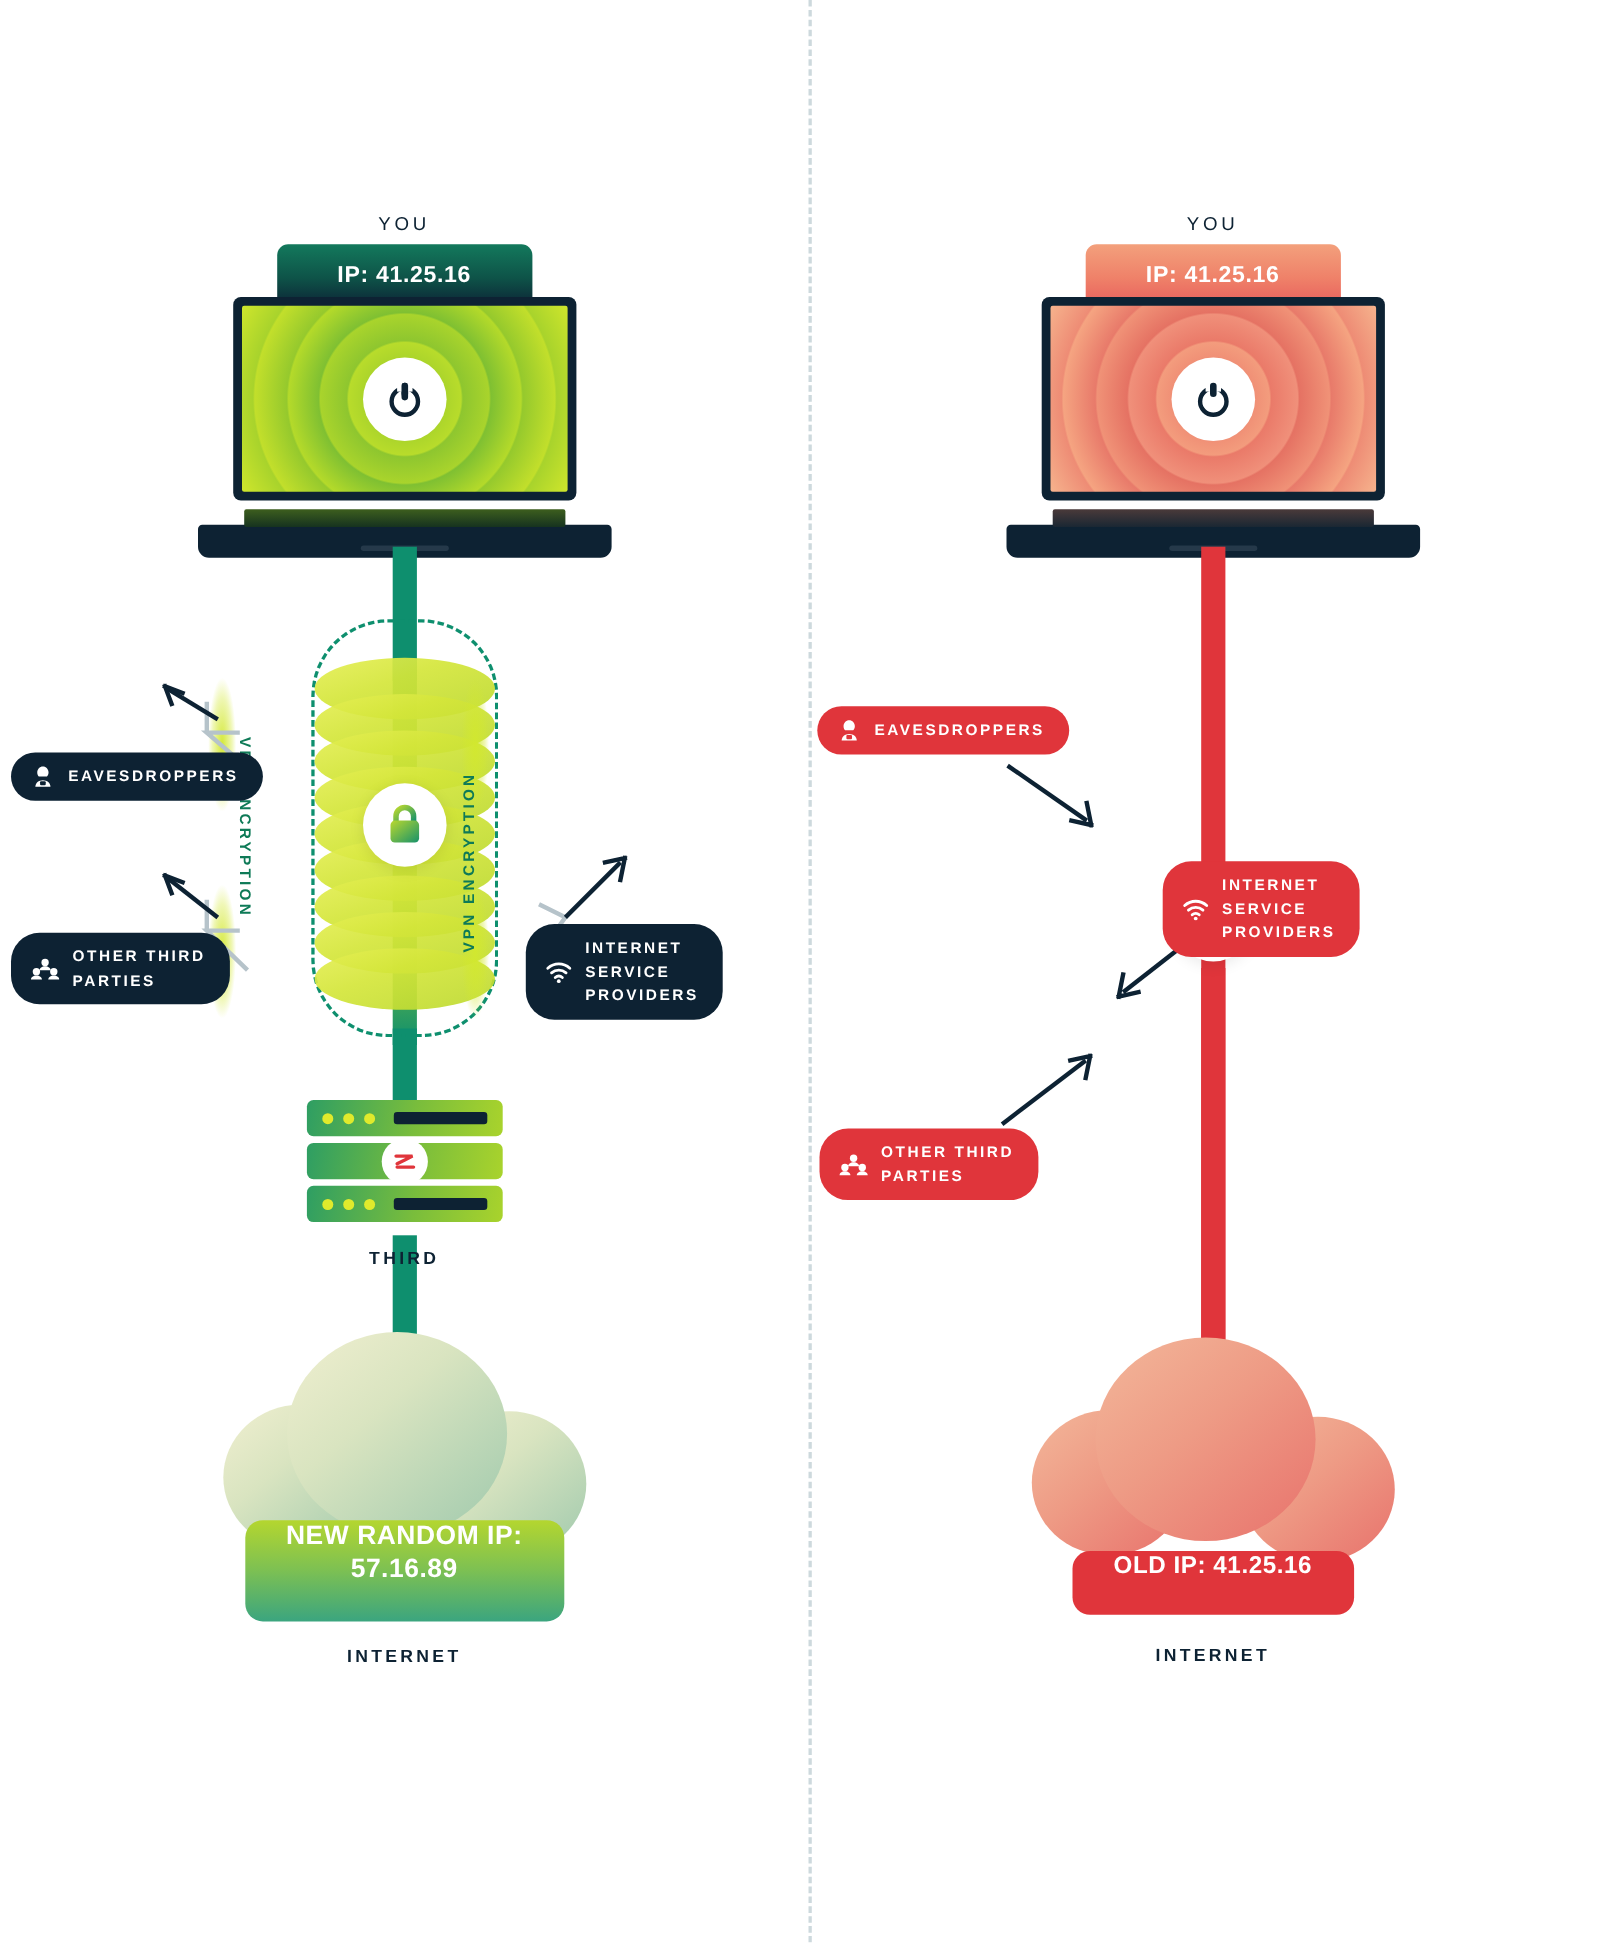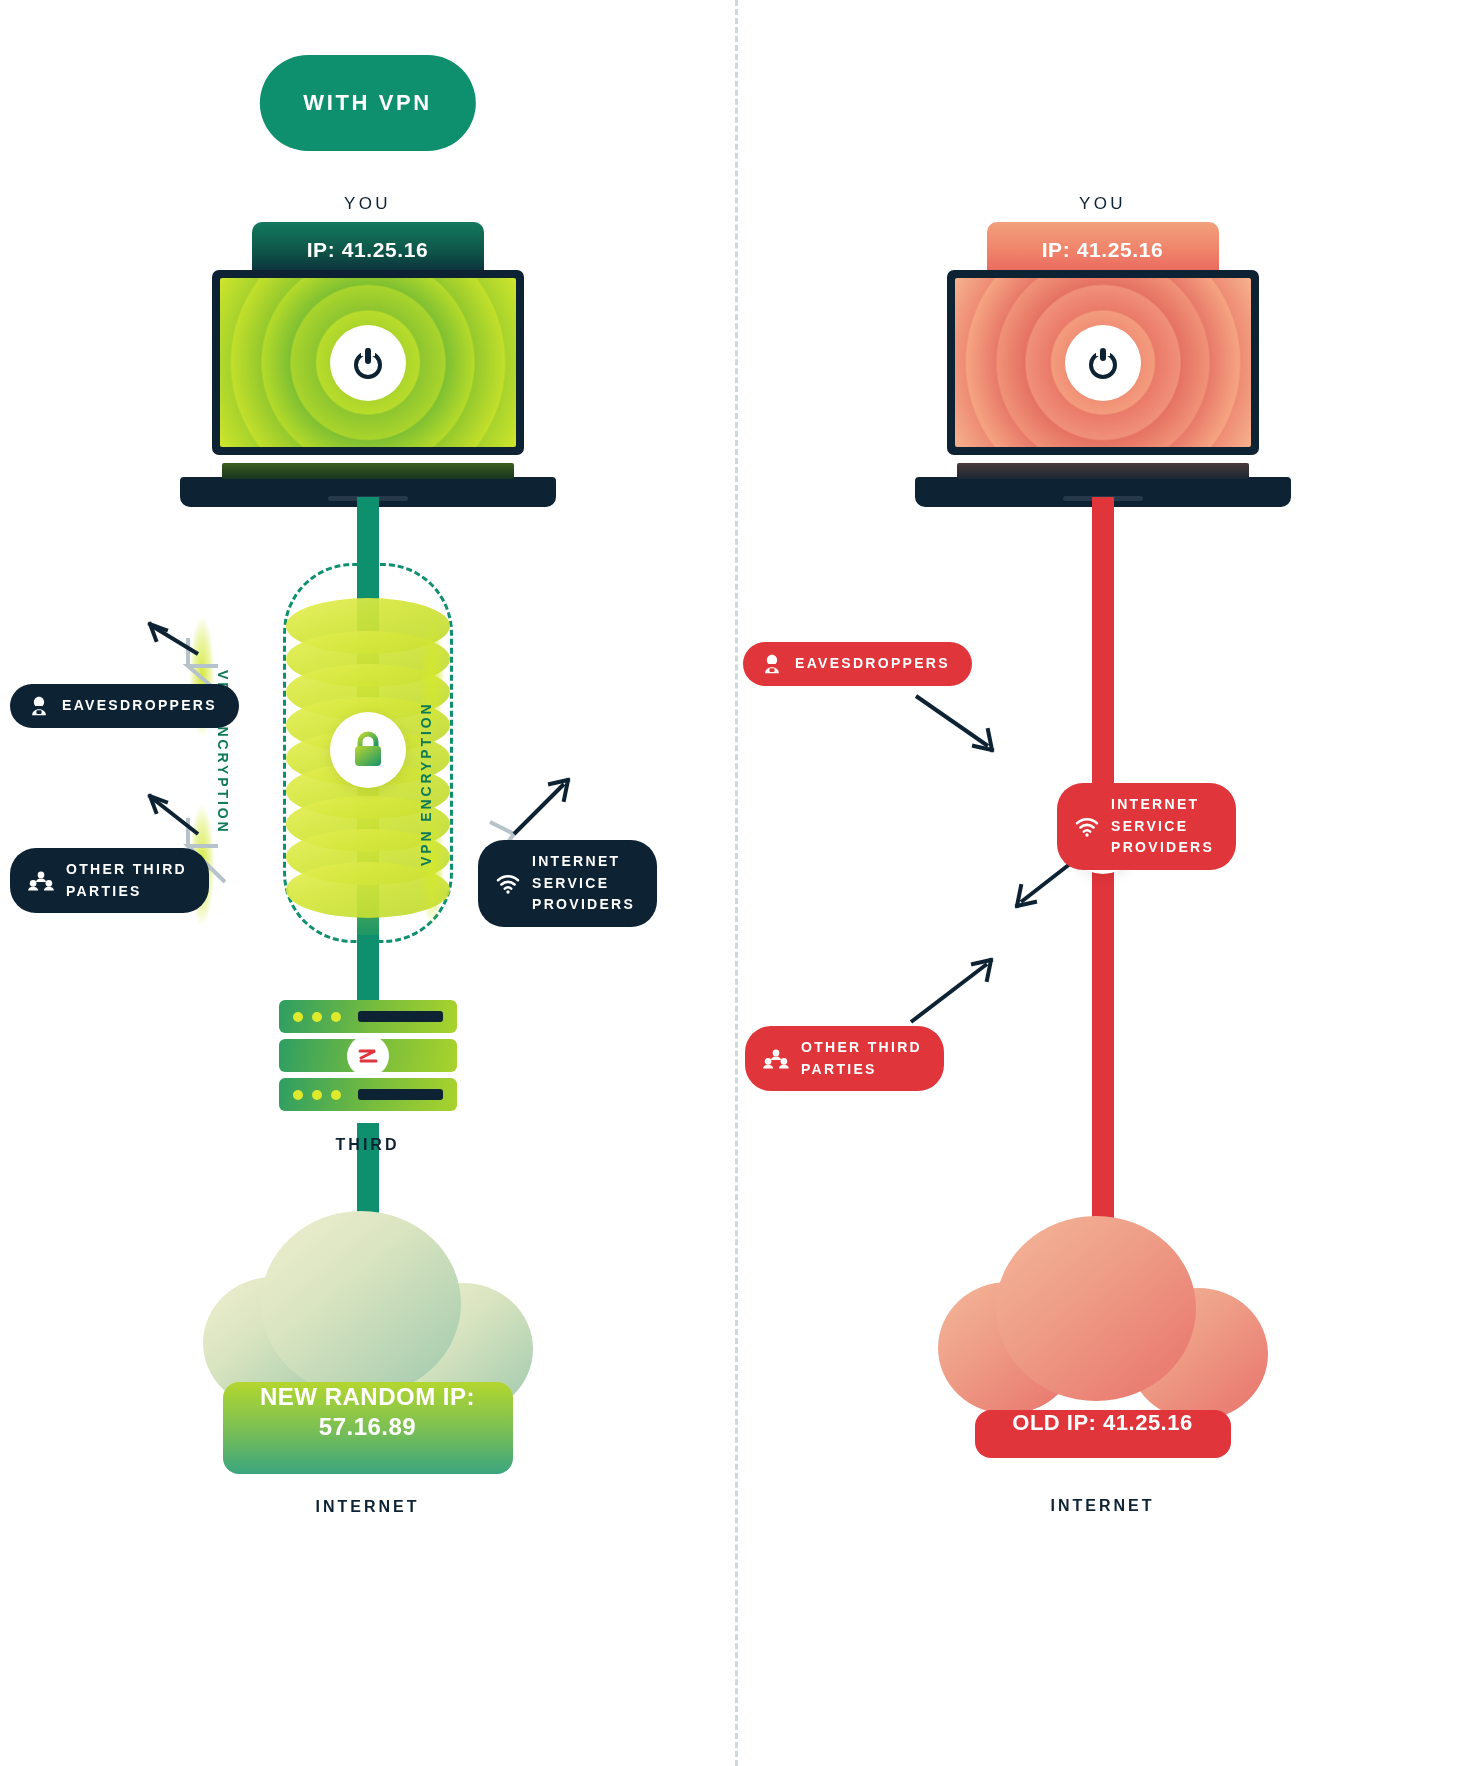--- a/index.html
+++ b/index.html
@@ -191,40 +191,39 @@
     border-radius:16px; color:#fff; text-align:center;
     font-weight:700; letter-spacing:0.5px;
     display:flex; align-items:flex-start; justify-content:center;
     z-index:4;
   }
   .ip-plate.green {
     top:1382px; width:290px; height:92px; font-size:24px; line-height:1.25;
     background:linear-gradient(180deg,#b4d62f 0%,#7cc053 50%,#3ba57f 100%);
   }
   .ip-plate.red {
-    top:1410px; width:256px; height:48px; font-size:22px;
+    top:1410px; width:256px; height:58px; font-size:22px;
     background:#e0353b;
   }
   .internet-label {
     position:absolute; left:50%; transform:translateX(-50%);
     font-size:16px; letter-spacing:3px; font-weight:600; color:#0d2233;
   }
   .internet-label.green { top:1498px; }
   .internet-label.red   { top:1497px; }
 </style>
 </head>
 <body>
 
 <div class="stage">
 
   <div class="divider"></div>
 
   <div class="col left">
 
-    <div class="pill-title green">WITH VPN</div>
     <div class="you-label">YOU</div>
 
     <div class="laptop">
       <div class="ip-tab green">IP: 41.25.16</div>
       <div class="lid">
         <div class="screen green">
           <div class="power">
             <svg width="40" height="40" viewBox="0 0 40 40" aria-hidden="true">
               <circle cx="20" cy="22" r="12" fill="none" stroke="#0d2233" stroke-width="4"></circle>
               <rect x="17" y="5" width="6" height="16" rx="3" fill="#0d2233"></rect>

